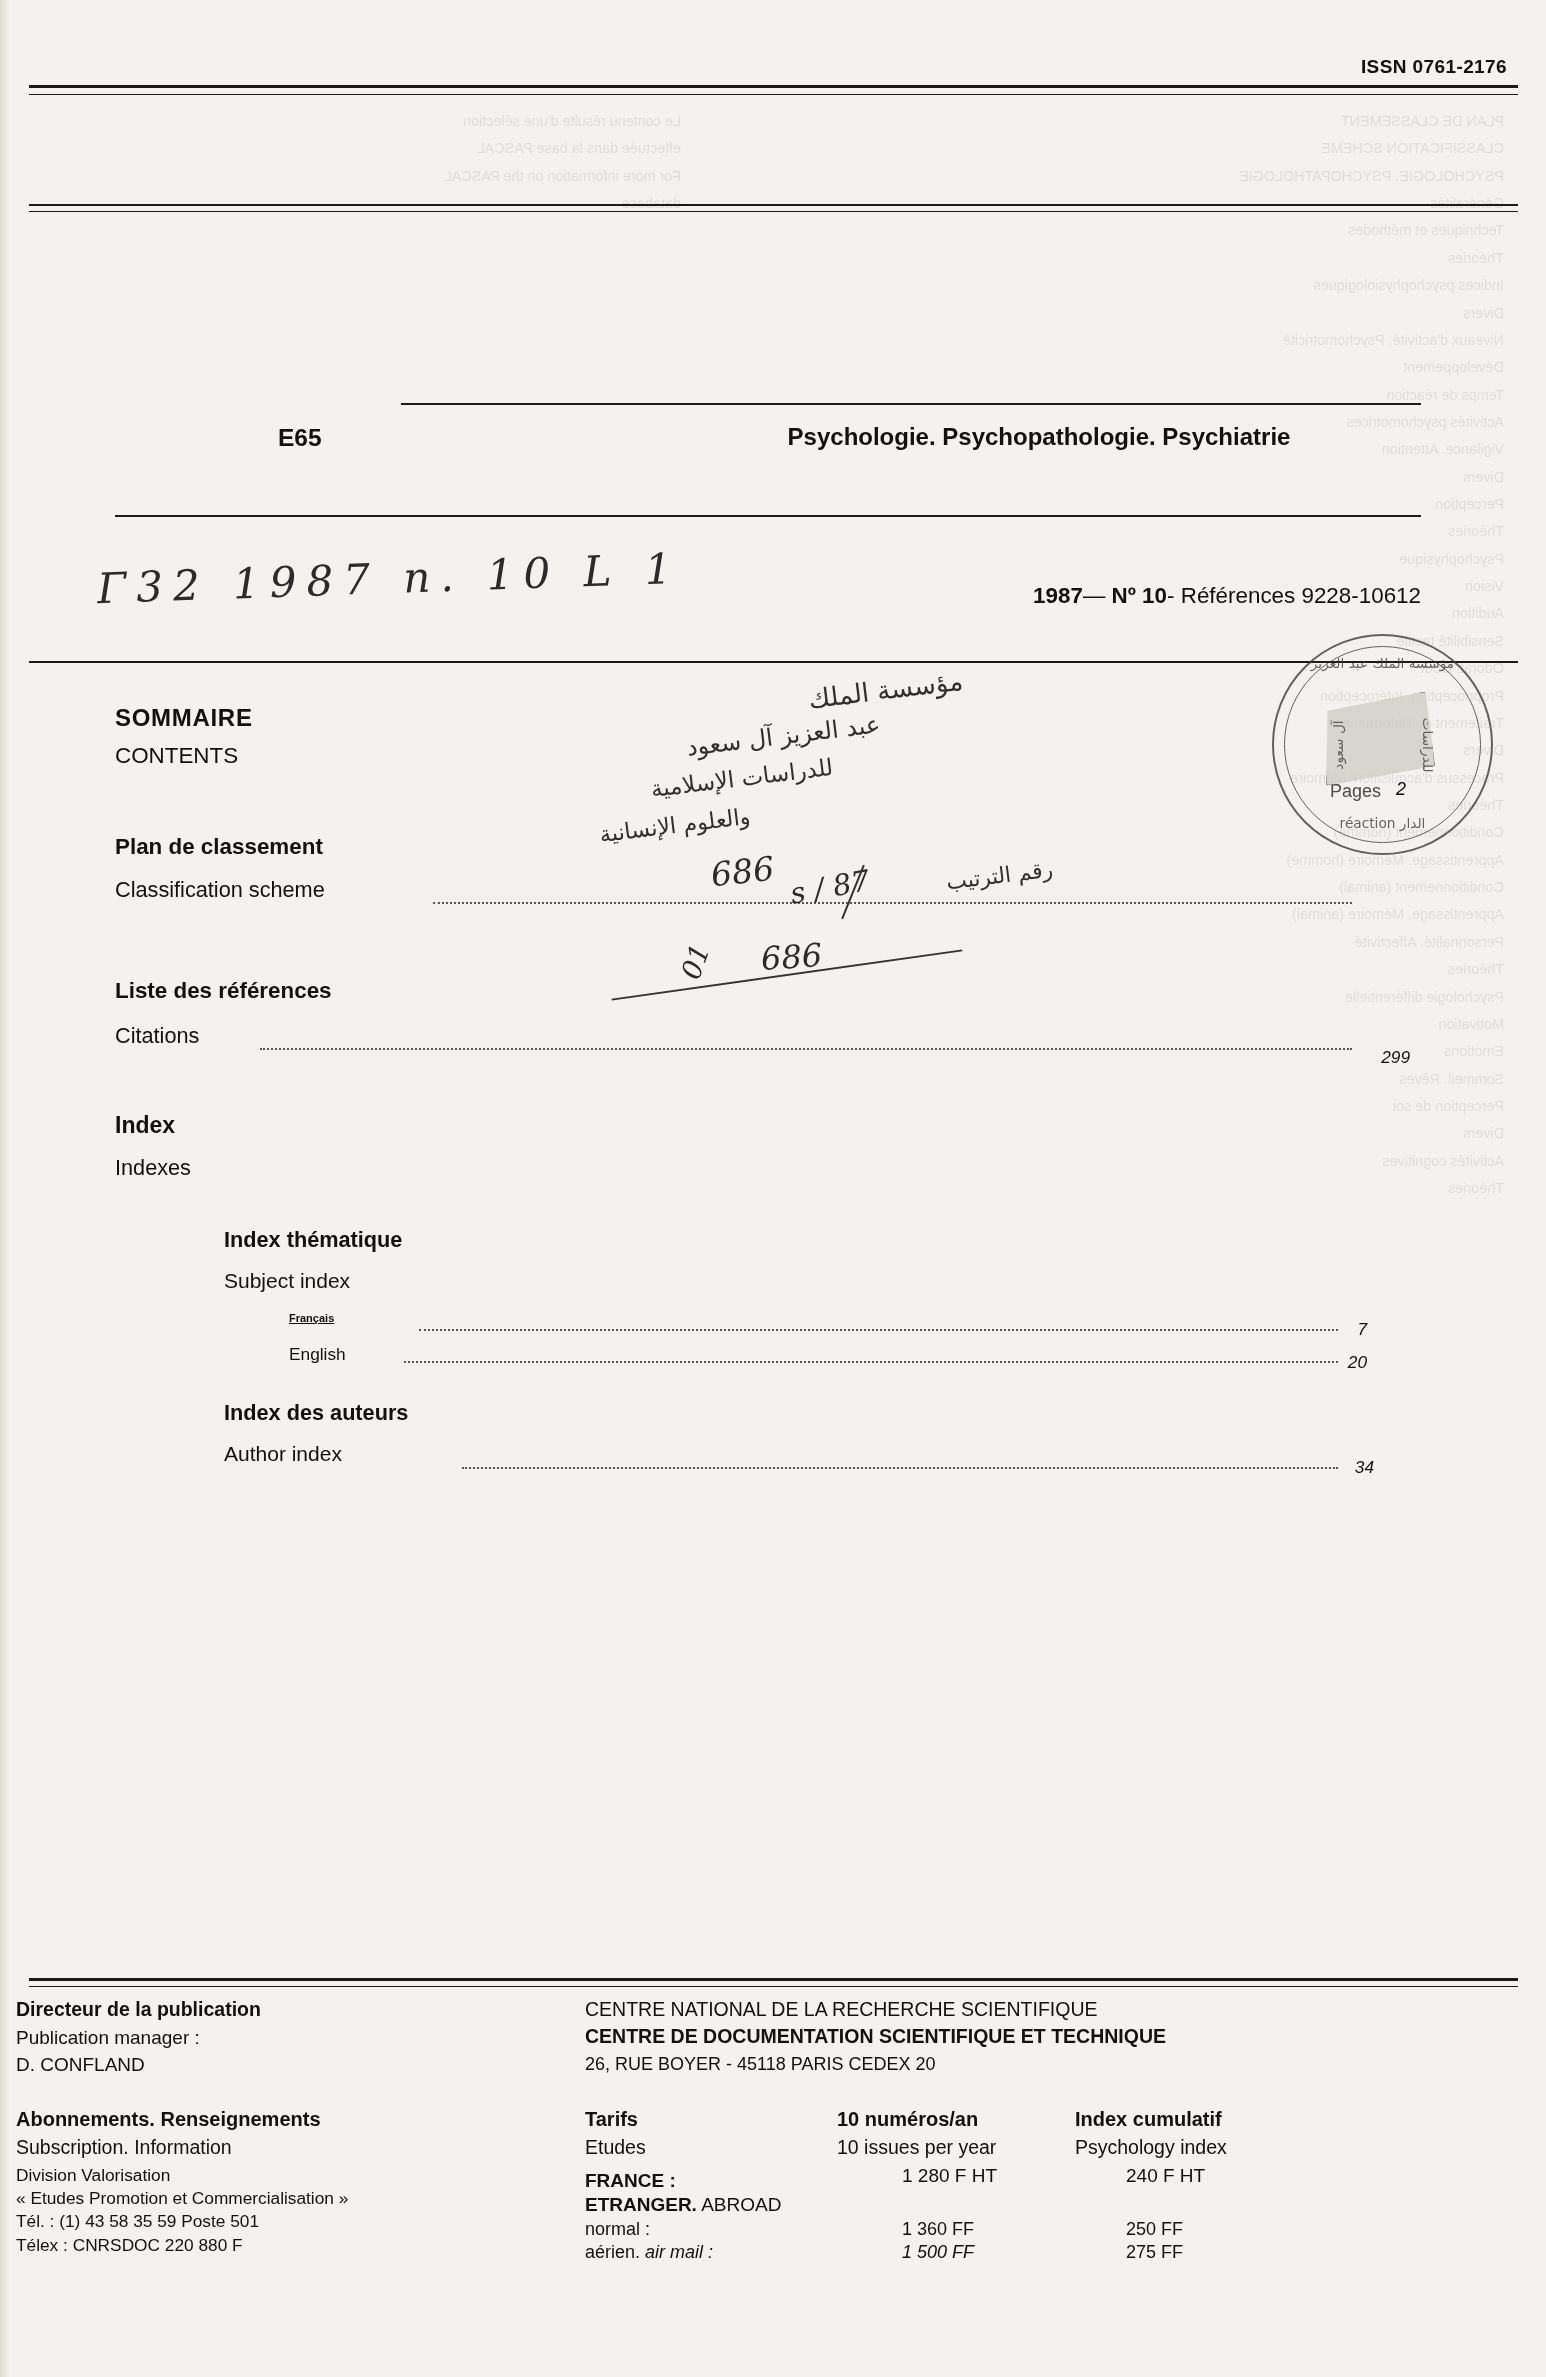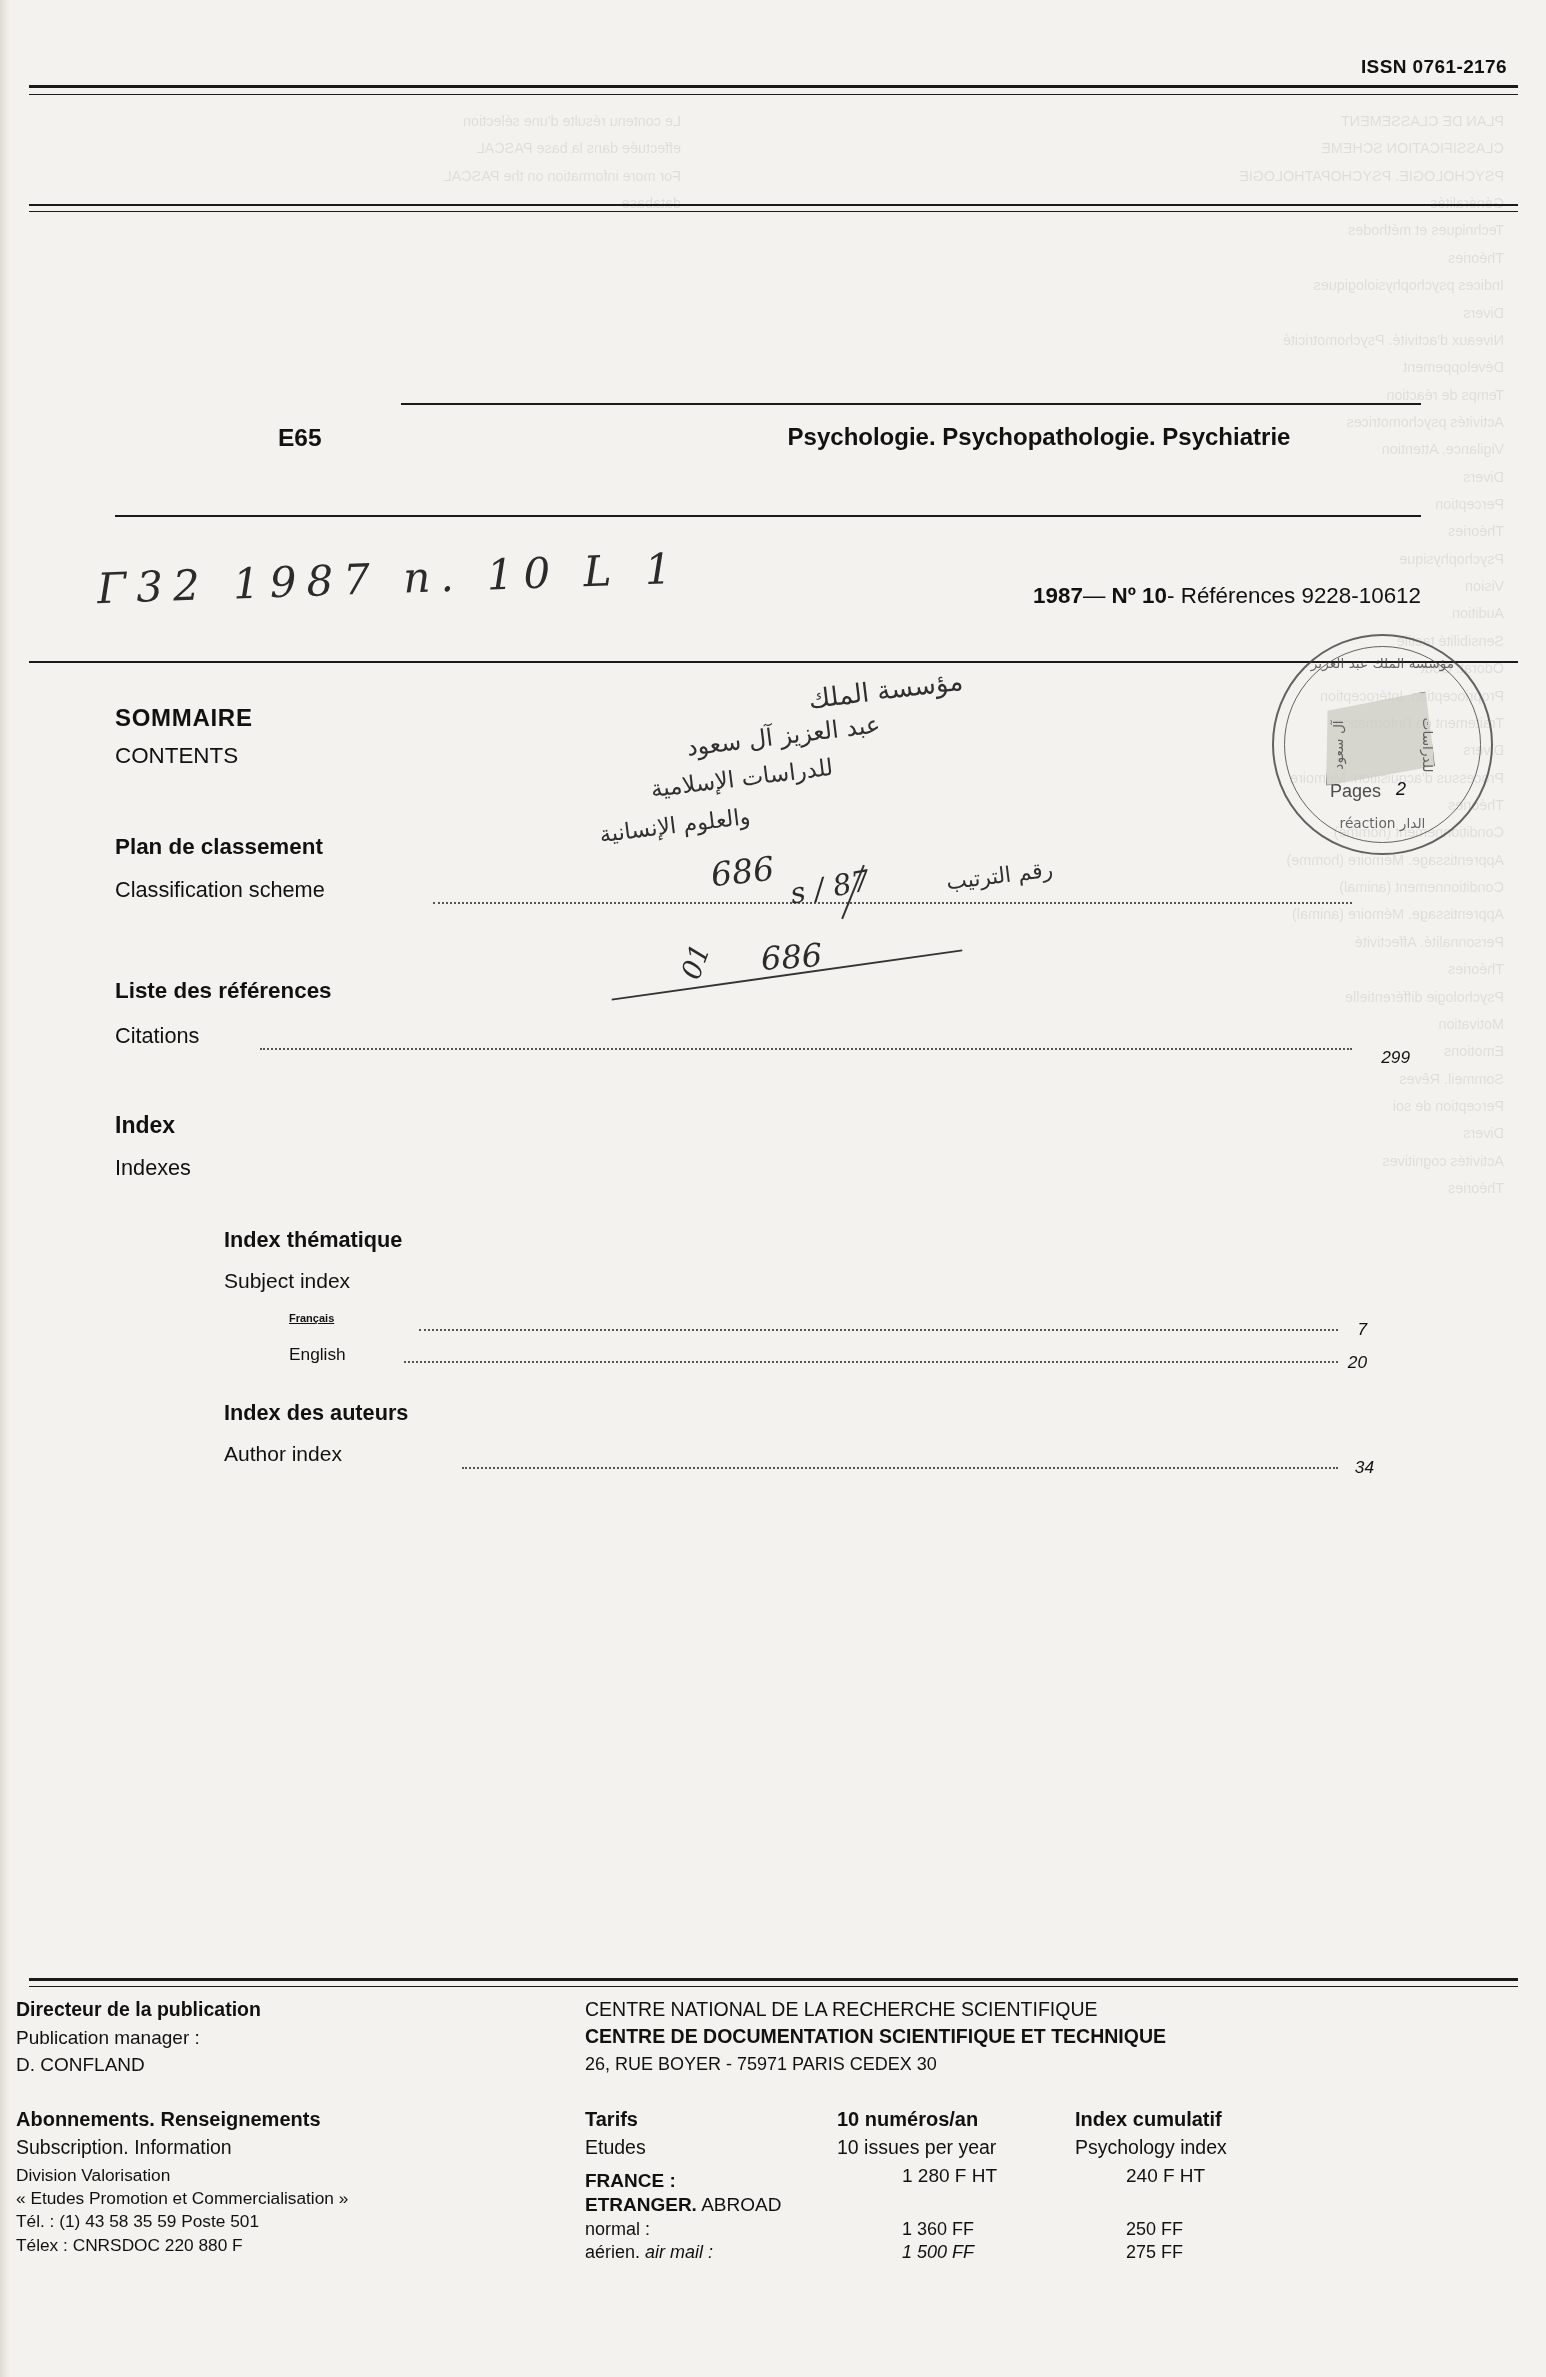--- a/index.html
+++ b/index.html
@@ -462,21 +462,21 @@
   <div class="rule r6"></div>
   <div class="rule r7"></div>
 
   <div class="footer">
     <div class="f-txt f-dirfr">Directeur de la publication</div>
     <div class="f-txt f-diren">Publication manager :</div>
     <div class="f-txt f-dirname">D. CONFLAND</div>
 
     <div class="f-txt f-cnrs1">CENTRE NATIONAL DE LA RECHERCHE SCIENTIFIQUE</div>
     <div class="f-txt f-cnrs2">CENTRE DE DOCUMENTATION SCIENTIFIQUE ET TECHNIQUE</div>
-    <div class="f-txt f-cnrs3">26, RUE BOYER - 75971 PARIS CEDEX 30</div>
+    <div class="f-txt f-cnrs3">26, RUE BOYER - 45118 PARIS CEDEX 20</div>
 
     <div class="f-txt f-ab1">Abonnements. Renseignements</div>
     <div class="f-txt f-ab2">Subscription. Information</div>
     <div class="f-txt f-ab3">Division Valorisation</div>
     <div class="f-txt f-ab4">« Etudes Promotion et Commercialisation »</div>
     <div class="f-txt f-ab5">Tél. : (1) 43 58 35 59 Poste 501</div>
     <div class="f-txt f-ab6">Télex : CNRSDOC 220 880 F</div>
 
     <div class="f-txt f-t1">Tarifs</div>
     <div class="f-txt f-t2">Etudes</div>

